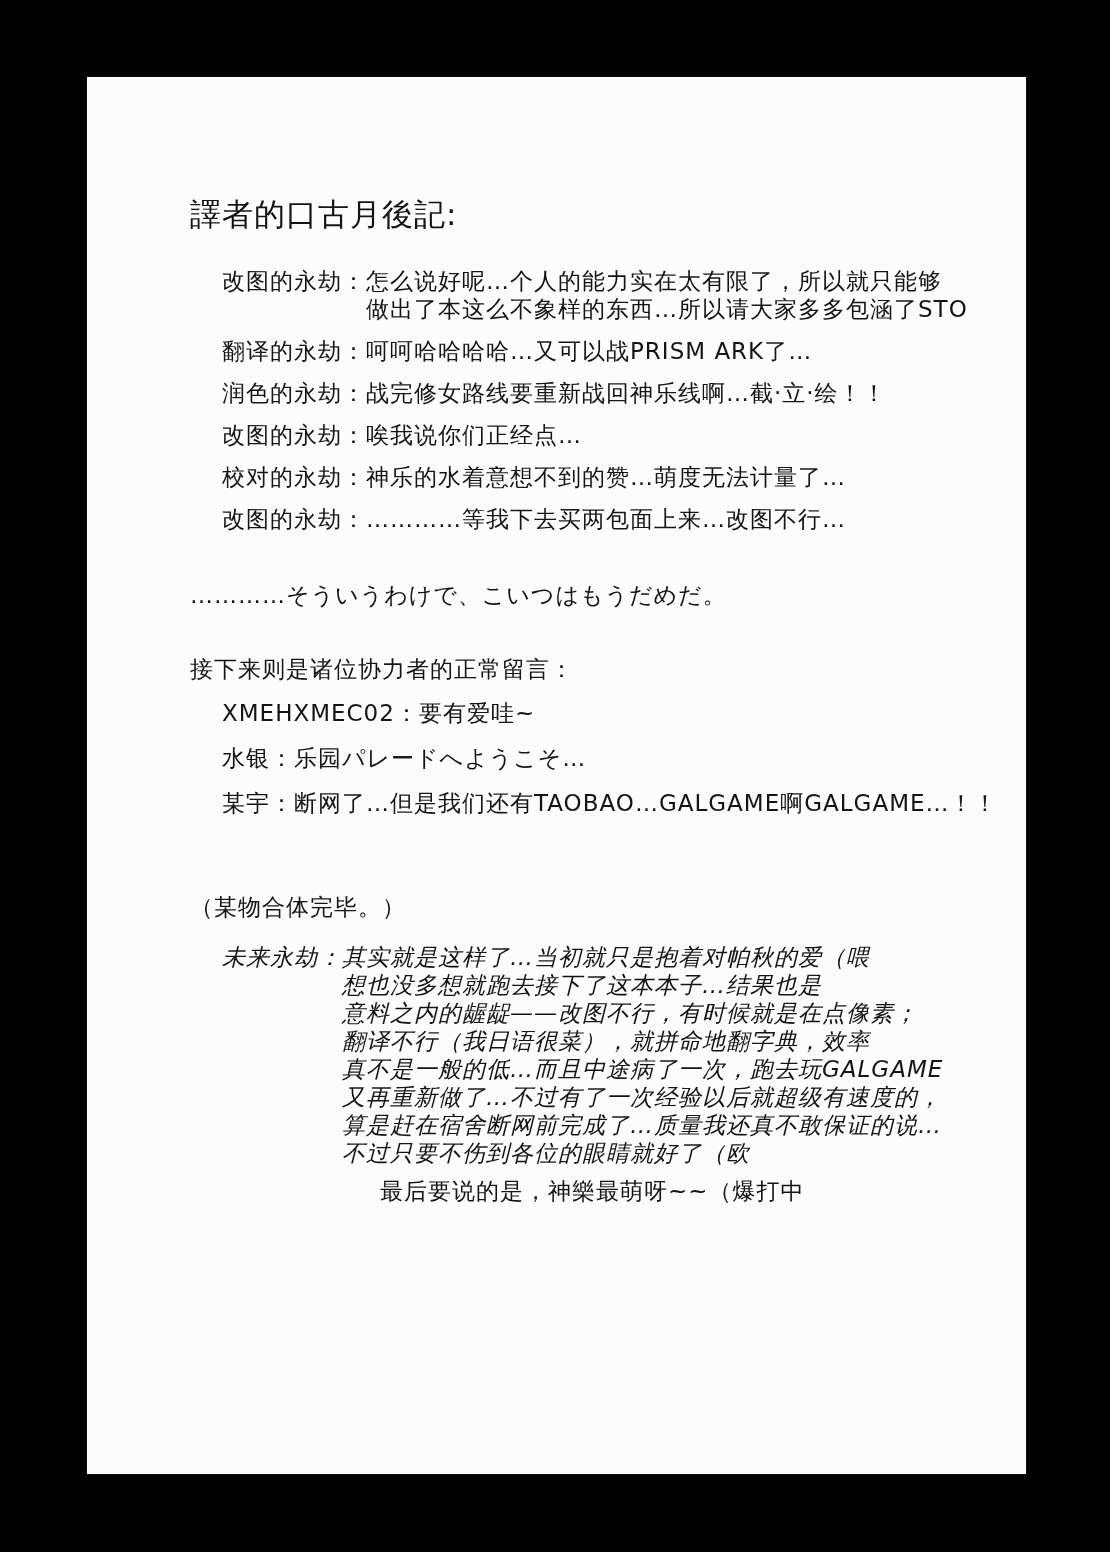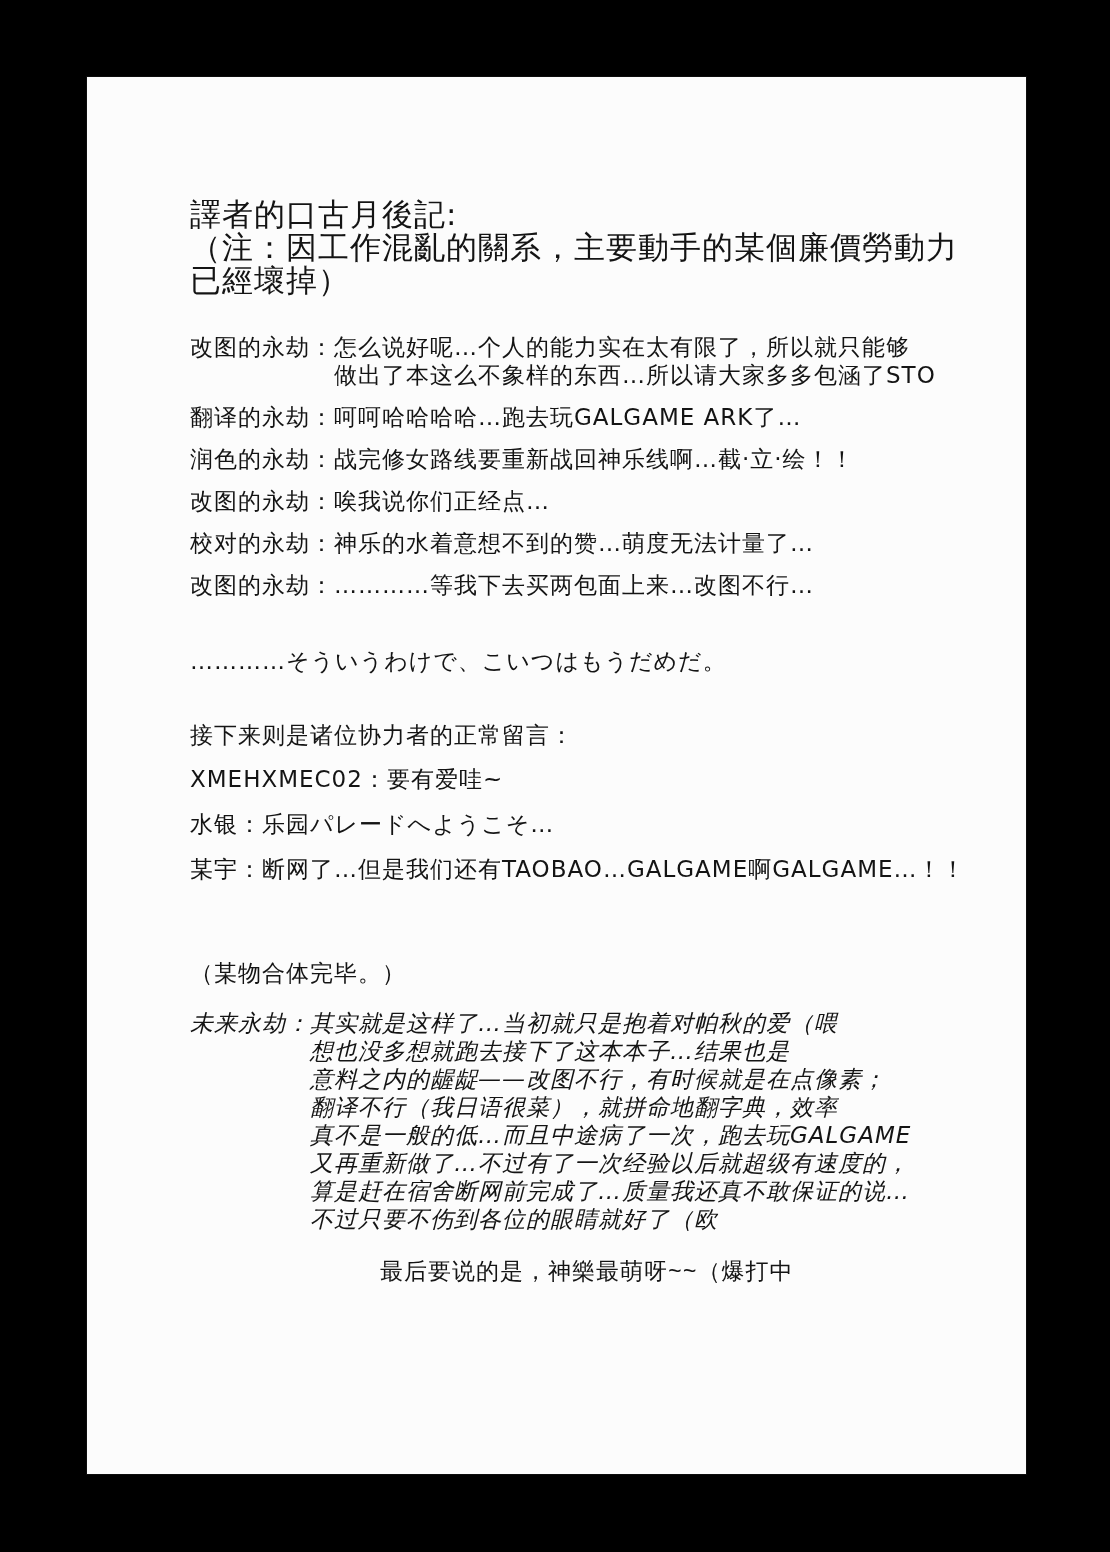--- a/index.html
+++ b/index.html
@@ -34,57 +34,57 @@
     font-size:23px;
     line-height:28px;
     letter-spacing:1px;
   }
   .hdr{margin:0 0 36px 0;}
   .hdr .t{font-size:31px;line-height:33px;}
   .comment{
     display:flex;
     align-items:flex-start;
     margin-bottom:14px;
+    margin-left:32px;
   }
   .comment .speaker{white-space:nowrap;flex:0 0 auto;}
   .comment .lines{flex:1 1 auto;}
   .comment .line{white-space:nowrap;}
   .interlude{margin-top:48px;white-space:nowrap;}
   .collab-intro{margin-top:46px;white-space:nowrap;}
   .collab{margin-top:16px;}
   .collab .comment{margin-bottom:17px;}
   .aside{margin-top:76px;white-space:nowrap;}
   .final{margin-top:22px;font-style:italic;}
   .final .comment{margin-bottom:0;}
-  .closing{margin-top:26px;margin-left:190px;white-space:nowrap;font-family:Liberation Mono, monospace;}
+  .closing{margin-top:10px;margin-left:190px;white-space:nowrap;}
 </style>
 </head>
 <body>
 
 <div class="scan-frame">
   <div class="page">
     <div class="content">
 
       <div class="hdr">
         <div class="t">譯者的口古月後記:</div>
-        <div class="t">（注：因工作混亂的關系，主要動手的某個廉價勞動力已經壞掉）</div>
       </div>
 
       <div class="staff">
           <div class="comment">
             <span class="speaker">改图的永劫：</span>
             <div class="lines">
               <div class="line">怎么说好呢…个人的能力实在太有限了，所以就只能够</div>
               <div class="line">做出了本这么不象样的东西…所以请大家多多包涵了STO</div>
             </div>
           </div>
           <div class="comment">
             <span class="speaker">翻译的永劫：</span>
             <div class="lines">
-              <div class="line">呵呵哈哈哈哈…跑去玩GALGAME ARK了…</div>
+              <div class="line">呵呵哈哈哈哈…又可以战PRISM ARK了…</div>
             </div>
           </div>
           <div class="comment">
             <span class="speaker">润色的永劫：</span>
             <div class="lines">
               <div class="line">战完修女路线要重新战回神乐线啊…截·立·绘！！</div>
             </div>
           </div>
           <div class="comment">
             <span class="speaker">改图的永劫：</span>

